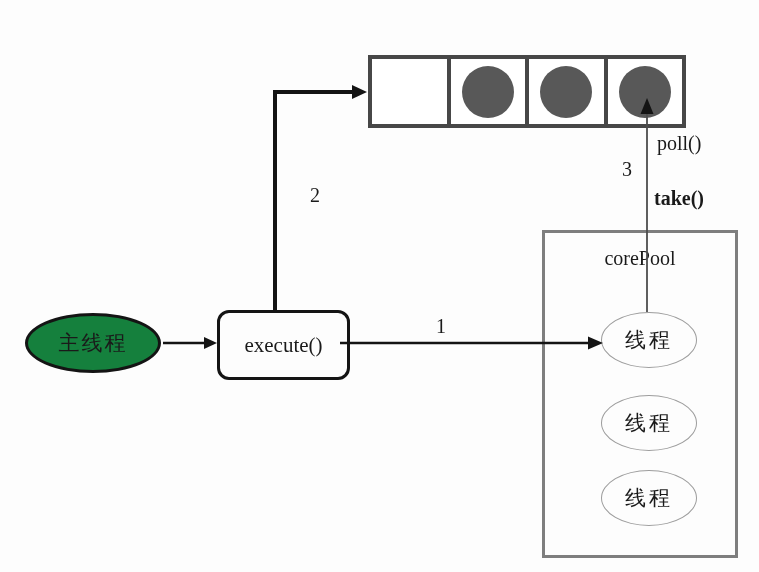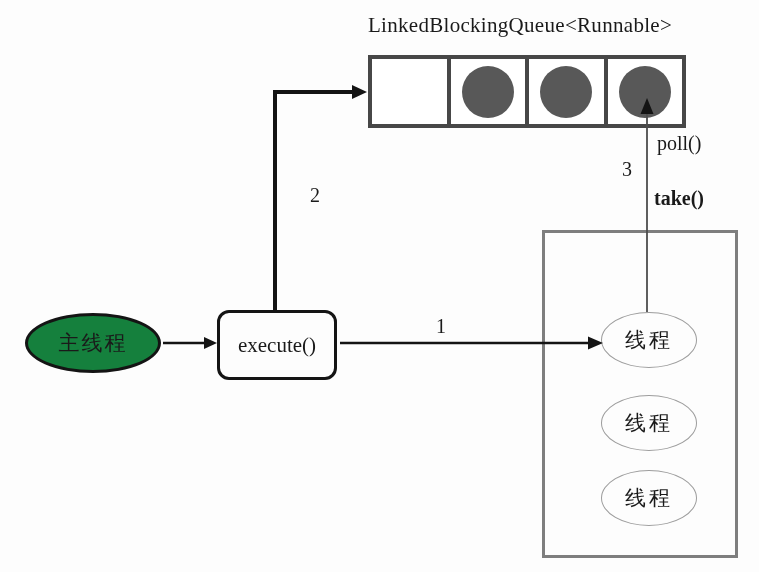--- a/index.html
+++ b/index.html
@@ -77,21 +77,21 @@
     border-radius: 50%;
     box-sizing: border-box;
     display: flex; align-items: center; justify-content: center;
     font-size: 21px;
     letter-spacing: 2px;
     background: #15803d;
   }
 
   
   #execute-box {
-    left: 217px; top: 310px; width: 120px; height: 70px;
+    left: 217px; top: 310px; width: 133px; height: 70px;
     border: 3px solid #141414;
     border-radius: 12px;
     box-sizing: border-box;
     display: flex; align-items: center; justify-content: center;
     font-size: 21px;
     background: #fdfdfd;
   }
 
   
   #connectors {
@@ -105,36 +105,36 @@
   #label-step-2 { left: 303px; top: 184px; width: 24px; text-align: center; }
   #label-step-3 { left: 616px; top: 158px; width: 22px; text-align: center; }
   #label-poll   { left: 657px; top: 132px; }
   #label-take   { left: 654px; top: 187px; font-weight: bold; }
 </style>
 </head>
 <body>
 
 <div id="stage">
 
-  <div id="queue-title" class="abs">LinkedBlockingQueue&lt;Runnable&gt;</div>
 
   <div id="queue" class="abs">
     <div class="queue-cell"></div>
     <div class="queue-cell">
       <div class="task-dot"></div>
     </div>
     <div class="queue-cell">
       <div class="task-dot"></div>
     </div>
     <div class="queue-cell">
       <div class="task-dot"></div>
     </div>
   </div>
 
   <div id="core-pool" class="abs">
+    <div id="core-pool-title">corePool</div>
     <div id="thread-1" class="thread-ellipse">线程</div>
     <div id="thread-2" class="thread-ellipse">线程</div>
     <div id="thread-3" class="thread-ellipse">线程</div>
   </div>
 
   <div id="main-thread" class="abs">主线程</div>
 
   <div id="execute-box" class="abs">execute()</div>
 
   <svg id="connectors" class="abs" width="759" height="572" viewBox="0 0 759 572">

